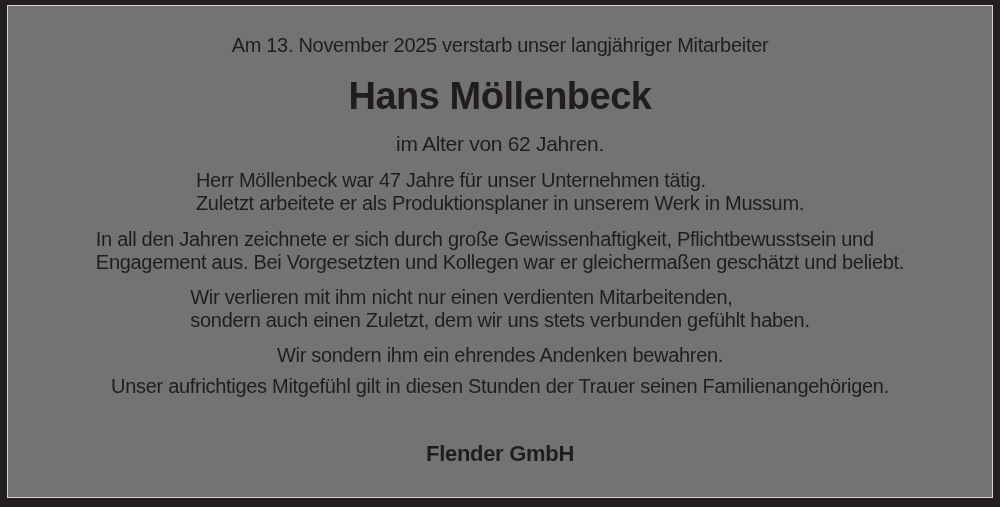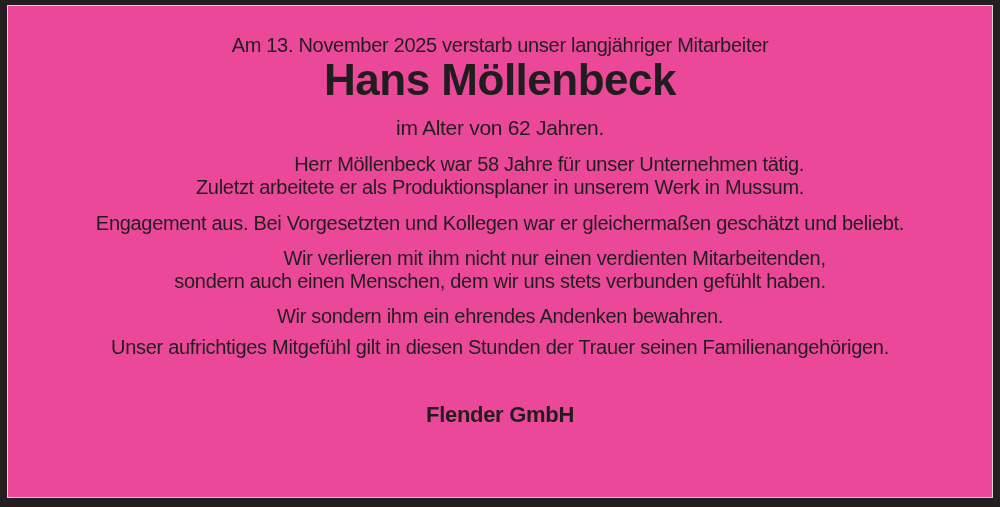--- a/index.html
+++ b/index.html
@@ -10,42 +10,42 @@
     body {
       width: 1000px;
       height: 507px;
       font-family: "Liberation Sans", sans-serif;
       overflow: hidden;
     }
     .notice-frame {
       box-sizing: border-box;
       width: 1000px;
       height: 507px;
-      background: #ec4899;
+      background: #737373;
       border-style: solid;
       border-color: #231f20;
       border-width: 5px 7px 9px 7px;
       box-shadow: inset 0 0 0 1px #d6d4d4;
       display: flex;
       flex-direction: column;
       align-items: center;
-      text-align: right;
+      text-align: left;
       color: #211d1e;
       overflow: hidden;
     }
     .intro {
       margin-top: 29px;
       font-size: 20px;
       line-height: 23px;
       letter-spacing: -0.3px;
       white-space: nowrap;
     }
     .deceased-name {
-      margin-top: 0;
-      font-size: 44px;
+      margin-top: 16px;
+      font-size: 38px;
       font-weight: bold;
       line-height: 46px;
       letter-spacing: -0.5px;
       white-space: nowrap;
     }
     .age-line {
       margin-top: 13px;
       font-size: 21px;
       line-height: 23px;
       letter-spacing: -0.3px;
@@ -81,31 +81,32 @@
 
 <div class="notice-frame">
 
   <div class="intro">Am 13. November 2025 verstarb unser langjähriger Mitarbeiter</div>
 
   <div class="deceased-name">Hans Möllenbeck</div>
 
   <div class="age-line">im Alter von 62 Jahren.</div>
 
   <div class="para para-1">
-    <div class="line">Herr Möllenbeck war 58 Jahre für unser Unternehmen tätig.</div>
+    <div class="line">Herr Möllenbeck war 47 Jahre für unser Unternehmen tätig.</div>
     <div class="line">Zuletzt arbeitete er als Produktionsplaner in unserem Werk in Mussum.</div>
   </div>
 
   <div class="para para-2">
+    <div class="line">In all den Jahren zeichnete er sich durch große Gewissenhaftigkeit, Pflichtbewusstsein und</div>
     <div class="line">Engagement aus. Bei Vorgesetzten und Kollegen war er gleichermaßen geschätzt und beliebt.</div>
   </div>
 
   <div class="para para-3">
     <div class="line">Wir verlieren mit ihm nicht nur einen verdienten Mitarbeitenden,</div>
-    <div class="line">sondern auch einen Menschen, dem wir uns stets verbunden gefühlt haben.</div>
+    <div class="line">sondern auch einen Zuletzt, dem wir uns stets verbunden gefühlt haben.</div>
   </div>
 
   <div class="para para-4">
     <div class="line">Wir sondern ihm ein ehrendes Andenken bewahren.</div>
   </div>
 
   <div class="para para-5">
     <div class="line">Unser aufrichtiges Mitgefühl gilt in diesen Stunden der Trauer seinen Familienangehörigen.</div>
   </div>
 

